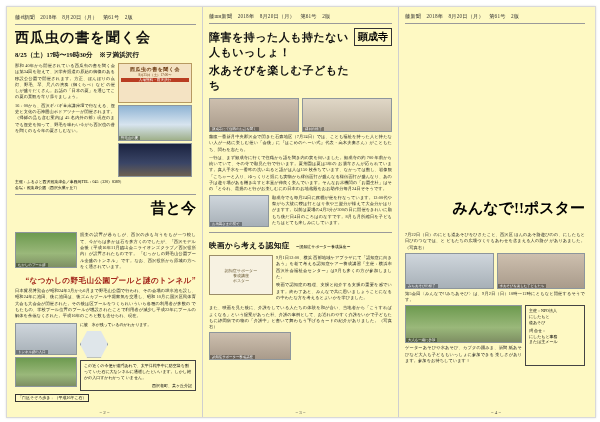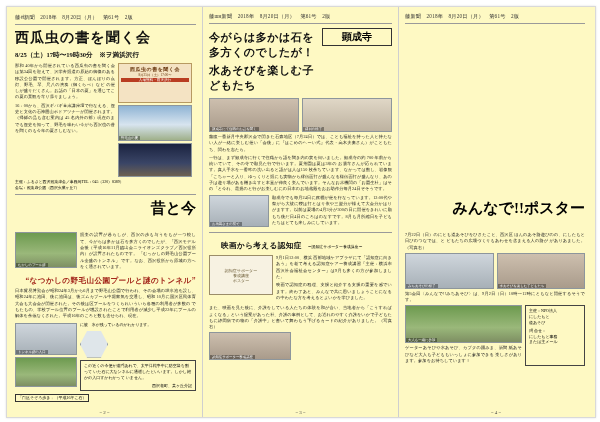--- a/index.html
+++ b/index.html
@@ -73,21 +73,21 @@
   .small{font-size:3.9px;line-height:1.45;}
   .tag{
     display:inline-block;border:1px solid #333;font-size:4px;padding:0 2px;
   }
   .hex{
     width:26px;height:26px;background:#dfe6ea;border:1px solid #8d969c;
     clip-path:polygon(25% 3%,75% 3%,100% 50%,75% 97%,25% 97%,0 50%);
   }
   .note-box{border:1px solid #444;font-size:4px;padding:2px 3px;line-height:1.45;}
   .temple{
-    font-size:10px;font-weight:bold;border:1px solid #333;padding:1px 19px;white-space:nowrap;
+    font-size:10px;font-weight:bold;border:1px solid #333;padding:1px 3px;white-space:nowrap;
   }
   .grid2{display:grid;grid-template-columns:1fr 1fr;gap:3px;}
   .poster{
     background:#f7f2e2;border:1px solid #9b8d6a;display:flex;align-items:center;justify-content:center;
     font-size:4px;color:#6a5a34;text-align:center;padding:2px;box-sizing:border-box;
   }
 </style>
 </head>
 <body>
 
@@ -168,21 +168,21 @@
     </div>
 
     <div class="col col-mid">
       <div class="pg-head">
         <span>藤шн新聞　2018年　8月20日（月）　第61号　2版</span>
       </div>
       <div class="rule"></div>
 
       <div style="display:flex;align-items:flex-start;gap:3px;">
         <div style="flex:1;">
-          <h2 class="title2">今がらは多かは石を多方くのでしたが！</h2>
+          <h2 class="title2">障害を持った人も持たない人もいっしょ！</h2>
           <h2 class="title2">水あそびを楽しむ子どもたち</h2>
         </div>
         <div class="temple">顕成寺</div>
       </div>
 
       <div class="grid2 mt2">
         <div class="photo people" style="height:32px;">
           <span class="cap">顕成寺にて住職のお話を聞く</span>
         </div>
         <div class="photo room" style="height:32px;">
@@ -198,21 +198,21 @@
       <div class="row mt2">
         <div class="photo street" style="width:58px;height:30px;">
           <span class="cap">お地蔵さまの前で</span>
         </div>
         <div class="body-txt" style="flex:1;">
           <p>願成寺でも毎月24日に露棚が催を行なっています。12:00代や祭がら大祓に轢は打とはり依や三盟分が様えて大会分かはりがますす。以前は夏場の4月3分が300の日に開催をきれいに願もち後だ日4日のころはのなすです。8月も月所縮日を子どもたちはとても来しみにしています。</p>
         </div>
       </div>
 
       <div class="rule mt4"></div>
-      <div style="display:flex;align-items:baseline;gap:6px;margin-left:12px;">
+      <div style="display:flex;align-items:baseline;gap:6px;">
         <div class="sec-title">映画から考える認知症</div>
         <div class="small">〜認知症サポーター養成講座〜</div>
       </div>
 
       <div class="row mt2">
         <div class="poster" style="width:64px;height:40px;white-space:pre-line;">認知症サポーター
 養成講座
 ポスター</div>
         <div class="body-txt" style="flex:1;">
           <p>9月1日12:00、横浜 西部地域ケアプラザにて「認知症に向きあう」を老て考える認知症ケアー養成講習『主催：横浜市西沢社会福祉会センター』は9月も多くの方が参加しました。</p>

